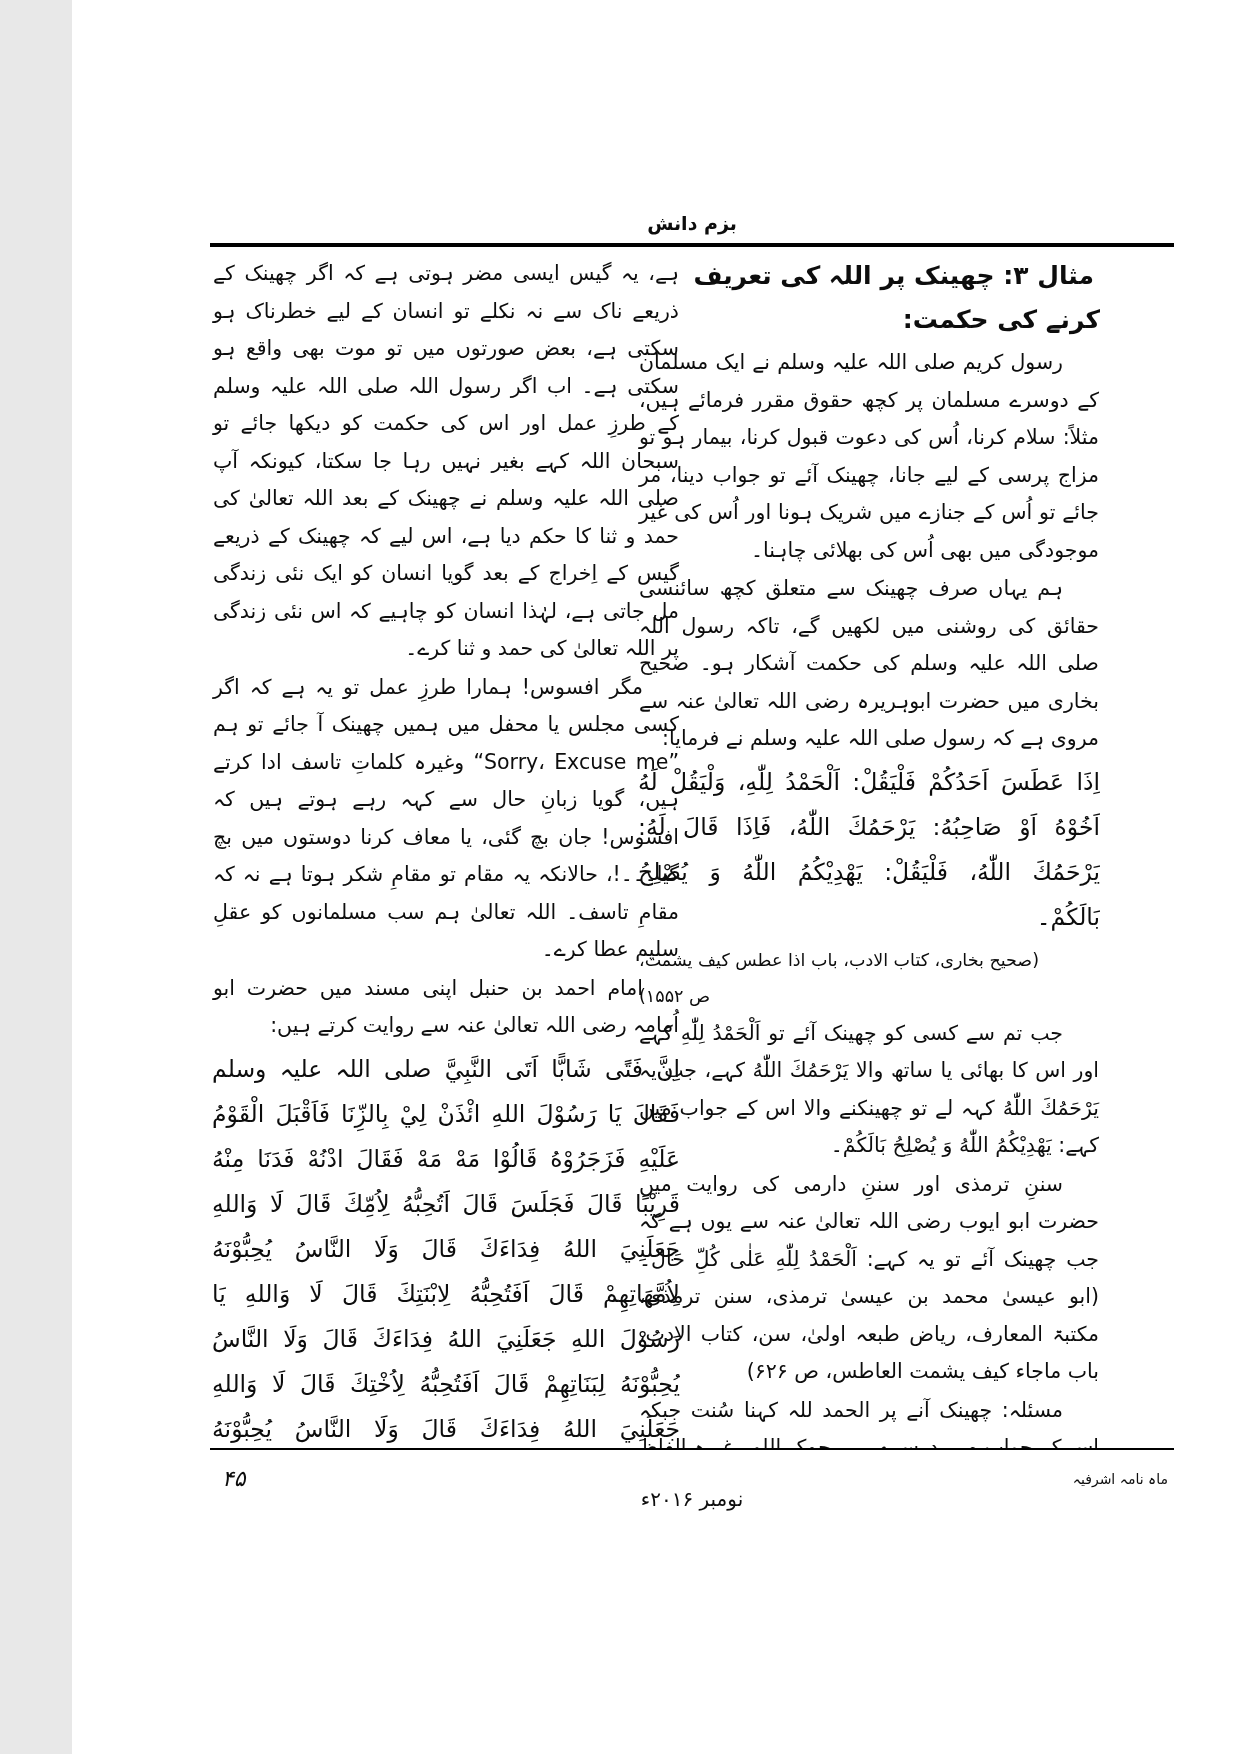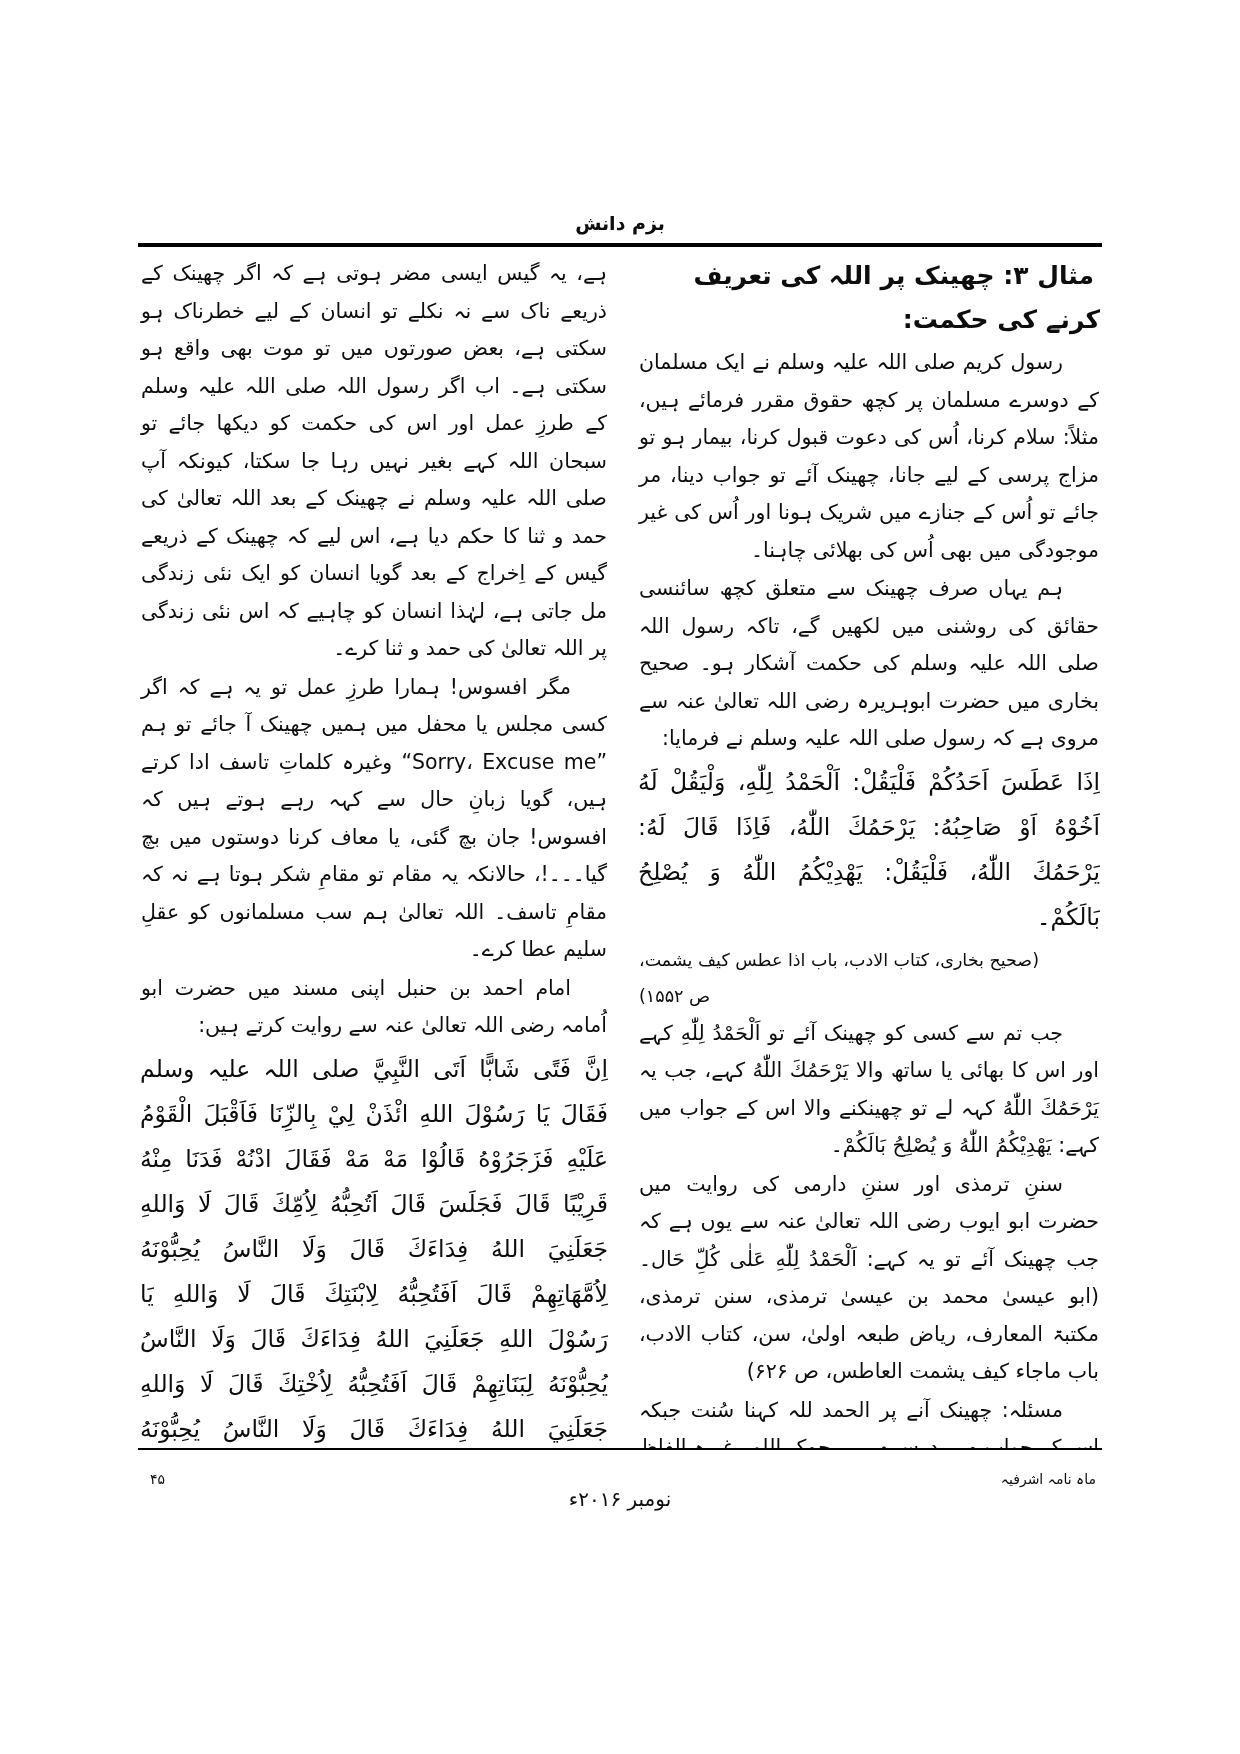--- a/index.html
+++ b/index.html
@@ -1,22 +1,23 @@
 <!DOCTYPE html>
 <html lang="ur" dir="rtl"><head>
 <meta charset="utf-8">
 <style>
   html,body{margin:0;padding:0;background:#e8e8e8;}
   .page{
     position:relative;
-    width:1240px;height:1754px;
+    width:1120px;height:1754px;
     background:#ffffff;
     font-family:"DejaVu Sans", sans-serif;
     color:#0d0d0d;
     overflow:hidden;
+    padding-left:48px;
   }
   .header-title{
     position:absolute;top:212px;left:140px;width:960px;
     text-align:center;font-weight:bold;font-size:19px;letter-spacing:1px;
   }
   .header-rule{
     position:absolute;top:243px;left:138px;width:964px;height:0;
     border-top:4px solid #000;
   }
   .col{
@@ -45,21 +46,21 @@
   .footer-rule{
     position:absolute;top:1448px;left:138px;width:964px;height:0;
     border-top:2.5px solid #000;
   }
   .footer{
     position:absolute;top:1460px;left:140px;width:960px;height:40px;
     font-size:20px;line-height:38px;
   }
   .footer-magazine{position:absolute;right:4px;top:0;font-size:14px;}
   .footer-date{position:absolute;left:0;right:0;text-align:center;top:0;margin-top:20px;}
-  .footer-pagenum{position:absolute;left:10px;top:0;font-size:14px;}
+  .footer-pagenum{position:absolute;left:10px;top:0;font-size:22px;font-style:italic;}
 </style>
 </head>
 <body>
 
 <div class="page">
 
   <div class="header-title">بزم دانش</div>
   <div class="header-rule"></div>
 
   <div class="col col-right">

